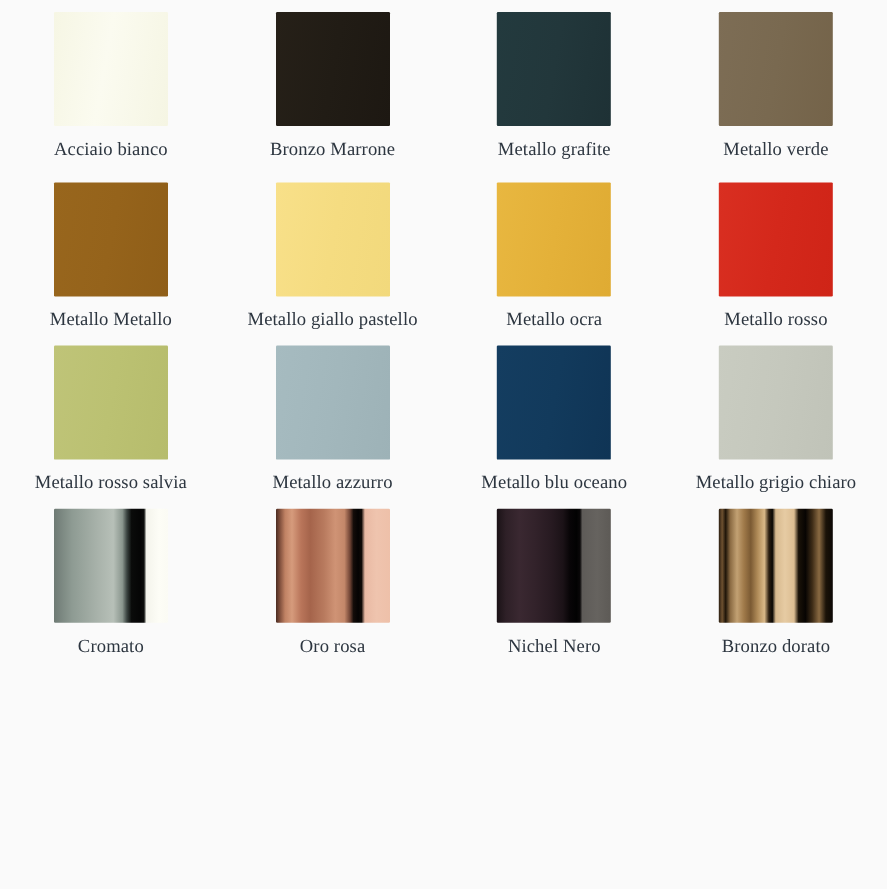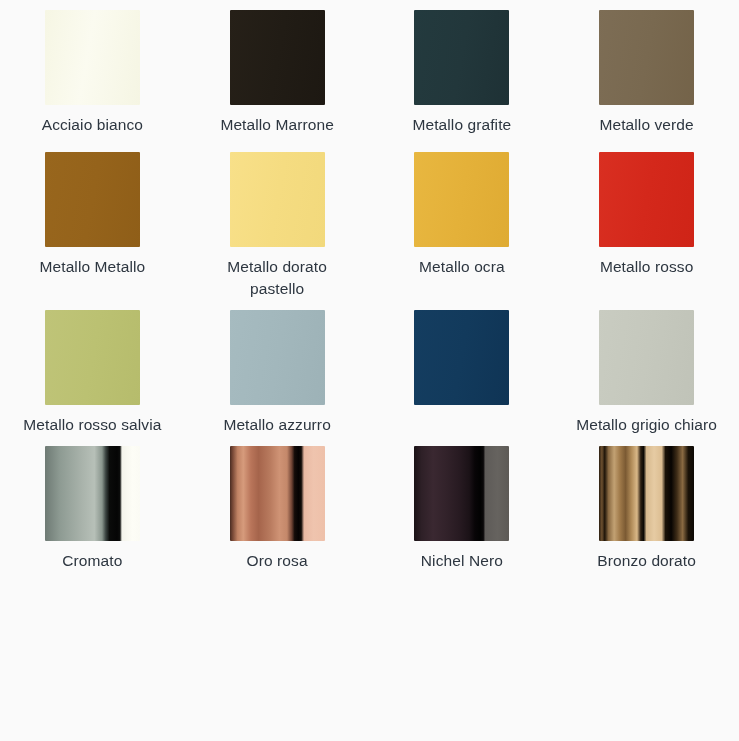--- a/index.html
+++ b/index.html
@@ -16,20 +16,21 @@
     color: #2d3640;
     -webkit-font-smoothing: antialiased;
   }
 
   #swatch-grid {
     display: grid;
     grid-template-columns: repeat(4, 184.75px);
     grid-auto-rows: min-content;
     width: 681px;
     box-sizing: border-box;
+    font-family: Liberation Serif, serif;
   }
 
   .swatch-cell {
     display: flex;
     flex-direction: column;
     align-items: center;
     padding-top: 10px;
     box-sizing: border-box;
   }
   .swatch-cell.empty { visibility: hidden; }
@@ -58,56 +59,57 @@
 </head>
 <body style="background: rgb(250, 250, 250); color: rgb(45, 54, 64);">
 
 <div id="swatch-grid">
     <div class="swatch-cell row-0">
       <div class="swatch-chip" title="Acciaio bianco" style="background: linear-gradient(100deg, rgb(246, 246, 228) 0%, rgb(251, 251, 240) 45%, rgb(245, 245, 227) 100%);"></div>
       <div class="swatch-label">Acciaio bianco</div>
     </div>
     <div class="swatch-cell row-0">
       <div class="swatch-chip" title="Metallo Marrone" style="background: linear-gradient(100deg, rgb(38, 32, 24) 0%, rgb(33, 28, 21) 50%, rgb(29, 24, 18) 100%);"></div>
-      <div class="swatch-label">Metallo Marrone</div>
+      <div class="swatch-label">Bronzo Marrone</div>
     </div>
     <div class="swatch-cell row-1">
       <div class="swatch-chip" title="Metallo grafite" style="background: linear-gradient(100deg, rgb(35, 58, 62) 0%, rgb(34, 55, 59) 50%, rgb(30, 49, 53) 100%);"></div>
       <div class="swatch-label">Metallo grafite</div>
     </div>
     <div class="swatch-cell row-1">
       <div class="swatch-chip" title="Metallo fango" style="background: linear-gradient(100deg, rgb(125, 109, 85) 0%, rgb(121, 105, 80) 50%, rgb(116, 99, 73) 100%);"></div>
       <div class="swatch-label">Metallo verde</div>
     </div>
     <div class="swatch-cell row-1">
       <div class="swatch-chip" title="Metallo Bronzo" style="background: linear-gradient(100deg, rgb(152, 102, 29) 0%, rgb(149, 99, 27) 50%, rgb(143, 94, 24) 100%);"></div>
       <div class="swatch-label">Metallo Metallo</div>
     </div>
     <div class="swatch-cell row-1">
       <div class="swatch-chip" title="Metallo giallo pastello" style="background: linear-gradient(100deg, rgb(248, 224, 137) 0%, rgb(245, 220, 129) 50%, rgb(242, 217, 124) 100%);"></div>
-      <div class="swatch-label">Metallo dorato pastello</div>
+      <div class="swatch-label">Metallo giallo pastello</div>
     </div>
     <div class="swatch-cell row-2">
       <div class="swatch-chip" title="Metallo ocra" style="background: linear-gradient(100deg, rgb(232, 183, 64) 0%, rgb(228, 177, 57) 50%, rgb(223, 171, 51) 100%);"></div>
       <div class="swatch-label">Metallo ocra</div>
     </div>
     <div class="swatch-cell row-2">
       <div class="swatch-chip" title="Metallo rosso" style="background: linear-gradient(100deg, rgb(217, 47, 33) 0%, rgb(212, 40, 27) 50%, rgb(207, 36, 23) 100%);"></div>
       <div class="swatch-label">Metallo rosso</div>
     </div>
     <div class="swatch-cell row-2">
       <div class="swatch-chip" title="Metallo verde salvia" style="background: linear-gradient(100deg, rgb(191, 196, 120) 0%, rgb(187, 193, 114) 50%, rgb(182, 188, 108) 100%);"></div>
       <div class="swatch-label">Metallo rosso salvia</div>
     </div>
     <div class="swatch-cell row-2">
       <div class="swatch-chip" title="Metallo azzurro" style="background: linear-gradient(100deg, rgb(166, 187, 192) 0%, rgb(162, 183, 188) 50%, rgb(157, 178, 183) 100%);"></div>
       <div class="swatch-label">Metallo azzurro</div>
     </div>
     <div class="swatch-cell row-3">
       <div class="swatch-chip" title="Metallo blu oceano" style="background: linear-gradient(100deg, rgb(20, 61, 96) 0%, rgb(18, 58, 92) 50%, rgb(15, 52, 85) 100%);"></div>
+      <div class="swatch-label">Metallo blu oceano</div>
     </div>
     <div class="swatch-cell row-3">
       <div class="swatch-chip" title="Metallo grigio chiaro" style="background: linear-gradient(100deg, rgb(201, 204, 193) 0%, rgb(197, 200, 189) 50%, rgb(192, 195, 184) 100%);"></div>
       <div class="swatch-label">Metallo grigio chiaro</div>
     </div>
     <div class="swatch-cell row-3">
       <div class="swatch-chip" title="Cromato" style="background: linear-gradient(90deg, rgb(110, 122, 116) 0%, rgb(142, 155, 147) 16%, rgb(168, 178, 170) 38%, rgb(183, 192, 184) 52%, rgb(138, 150, 142) 60%, rgb(58, 67, 64) 64%, rgb(10, 11, 10) 68%, rgb(5, 5, 5) 76%, rgb(12, 13, 12) 79%, rgb(244, 244, 236) 81%, rgb(253, 253, 246) 92%, rgb(251, 251, 244) 100%);"></div>
       <div class="swatch-label">Cromato</div>
     </div>
     <div class="swatch-cell row-4">

